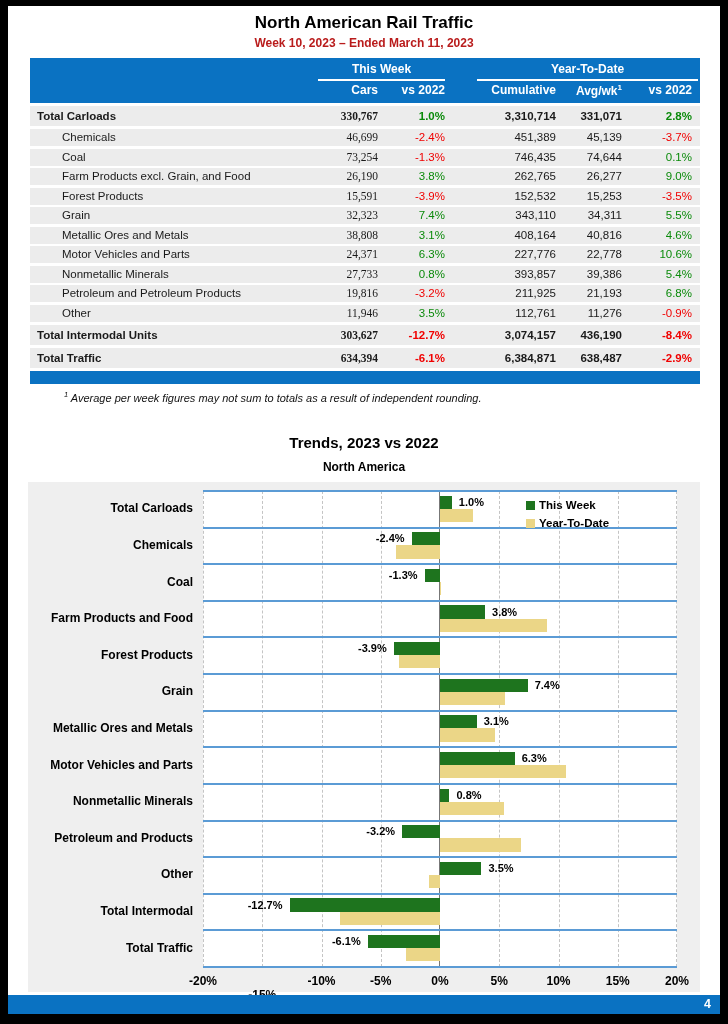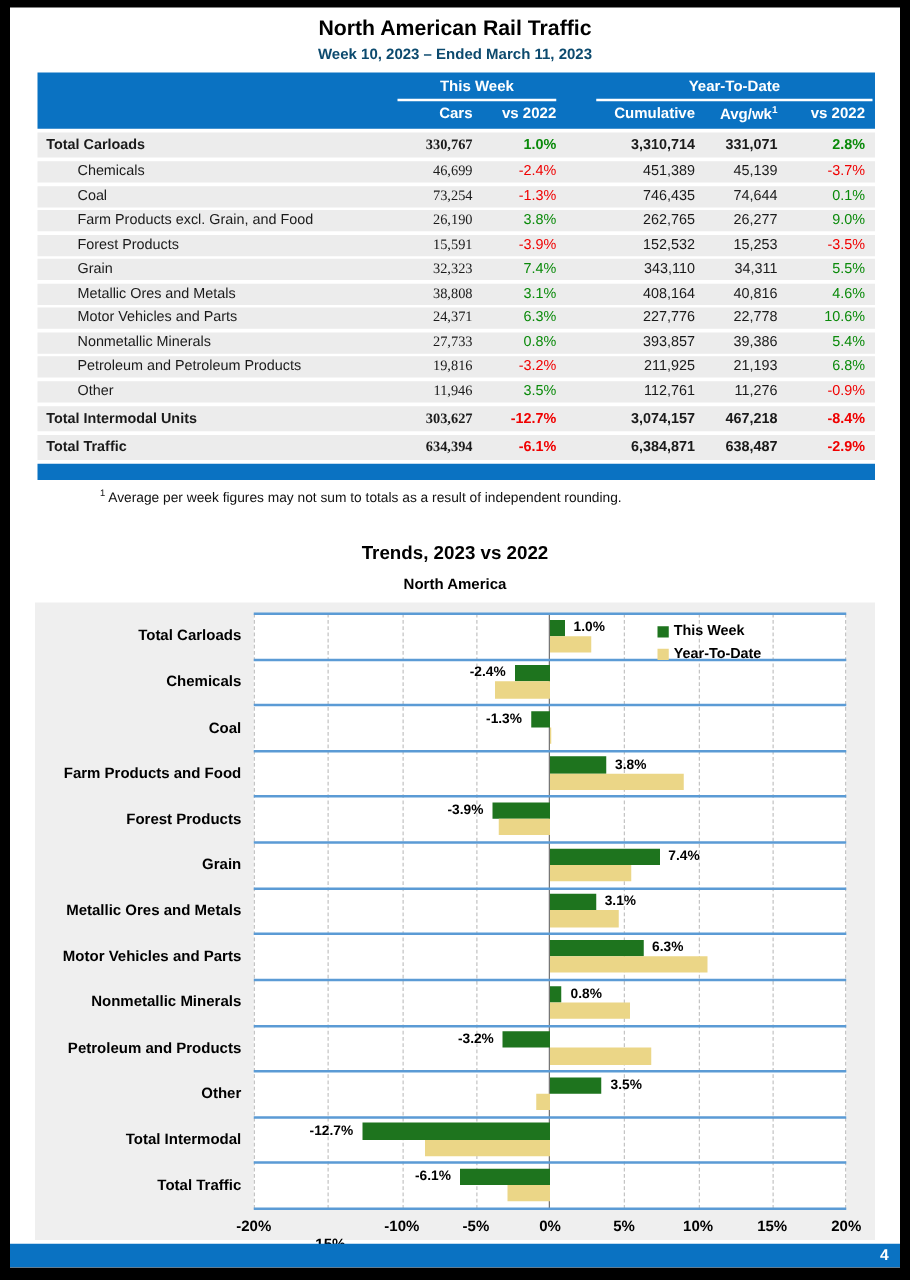--- a/index.html
+++ b/index.html
@@ -1,21 +1,21 @@
 <!DOCTYPE html>
 <html><head>
 <meta charset="utf-8">
 <style>
   html,body{margin:0;padding:0;}
   body{width:728px;height:1024px;background:#000;position:relative;
        font-family:"Liberation Sans",sans-serif;-webkit-font-smoothing:antialiased;}
   .page{position:absolute;left:8px;top:6px;width:712px;height:1008px;background:#fff;overflow:hidden;}
 
   .title{position:absolute;top:7px;left:0;right:0;text-align:center;font-weight:bold;font-size:17px;color:#000;}
-  .subtitle{position:absolute;top:30px;left:0;right:0;text-align:center;font-weight:bold;font-size:12px;color:#0c4a6e;}
+  .subtitle{position:absolute;top:30px;left:0;right:0;text-align:center;font-weight:bold;font-size:12px;color:#b91c1c;}
 
   
   .rtable{position:absolute;left:22px;top:52px;width:670px;}
   .thead{position:relative;height:45px;background:#0A72C2;color:#fff;font-weight:bold;font-size:12px;}
   .h-group{position:absolute;top:4px;text-align:center;}
   .h-tw{left:288px;width:127px;}
   .h-ytd{left:447px;width:221px;}
   .h-rule{position:absolute;top:21px;height:2px;background:#fff;}
   .h-rule-tw{left:288px;width:127px;}
   .h-rule-ytd{left:447px;width:221px;}
@@ -26,21 +26,21 @@
   .tbody{margin-top:2px;font-size:11.5px;color:#1a1a1a;}
   .trow{position:relative;height:17px;line-height:17px;background:#ECECEC;margin-bottom:2.5px;white-space:nowrap;}
   .trow-total{height:20px;line-height:20px;font-weight:bold;margin-top:3px;margin-bottom:3px;}
   .c-name{position:absolute;left:32px;}
   .trow-total .c-name{left:7px;}
   .c-num{position:absolute;text-align:right;}
   .c-cars{right:322px;font-family:Liberation Serif, serif;} .c-wkvs{right:255px;} .c-cum{right:144px;} .c-avg{right:78px;} .c-ytdvs{right:8px;}
   .pos{color:#0A8A0A;} .neg{color:#F00000;}
   .blue-band{height:13px;background:#0A72C2;margin-top:2px;}
 
-  .footnote{position:absolute;left:72px;top:384px;font-size:11px;color:#111;}
+  .footnote{position:absolute;left:56px;top:384px;font-size:11px;color:#111;font-style:italic;}
   .footnote sup{font-size:7.5px;}
 
   
   .chart-title{position:absolute;top:428px;left:0;right:0;text-align:center;font-weight:bold;font-size:15px;}
   .chart-sub{position:absolute;top:454px;left:0;right:0;text-align:center;font-weight:bold;font-size:12px;}
   .chart-panel{position:absolute;left:20px;top:476px;width:672px;height:510px;background:#EFEFEF;}
   .plot{position:absolute;left:175px;top:9px;width:474px;height:476px;background:#fff;}
   .gridline{position:absolute;top:0;bottom:0;width:0;border-left:1px dashed #C4C4C4;}
   .zeroline{position:absolute;top:0;bottom:0;width:1px;background:#777;}
   .rowline{position:absolute;left:0;width:100%;height:2px;background:#5B9BD5;}
@@ -164,21 +164,21 @@
           <span class="c-num c-wkvs pos">3.5%</span>
           <span class="c-num c-cum">112,761</span>
           <span class="c-num c-avg">11,276</span>
           <span class="c-num c-ytdvs neg">-0.9%</span>
         </div>
         <div class="trow trow-total">
           <span class="c-name">Total Intermodal Units</span>
           <span class="c-num c-cars">303,627</span>
           <span class="c-num c-wkvs neg">-12.7%</span>
           <span class="c-num c-cum">3,074,157</span>
-          <span class="c-num c-avg">467,218</span>
+          <span class="c-num c-avg">436,190</span>
           <span class="c-num c-ytdvs neg">-8.4%</span>
         </div>
         <div class="trow trow-total">
           <span class="c-name">Total Traffic</span>
           <span class="c-num c-cars">634,394</span>
           <span class="c-num c-wkvs neg">-6.1%</span>
           <span class="c-num c-cum">6,384,871</span>
           <span class="c-num c-avg">638,487</span>
           <span class="c-num c-ytdvs neg">-2.9%</span>
         </div>

